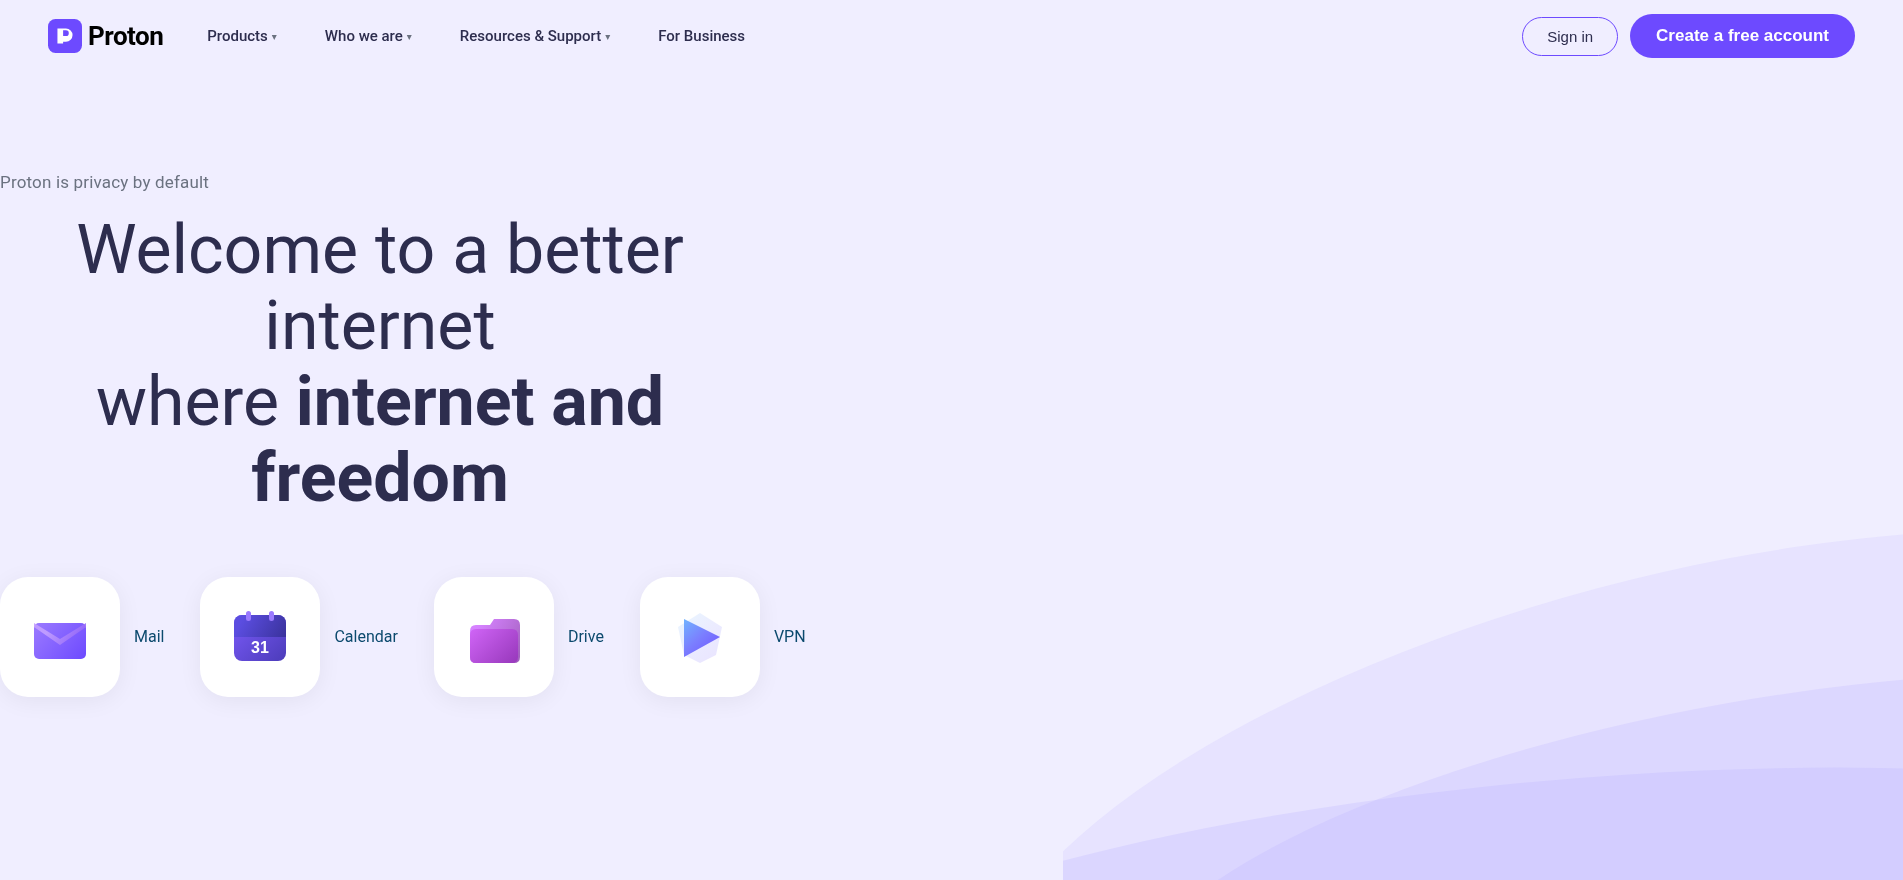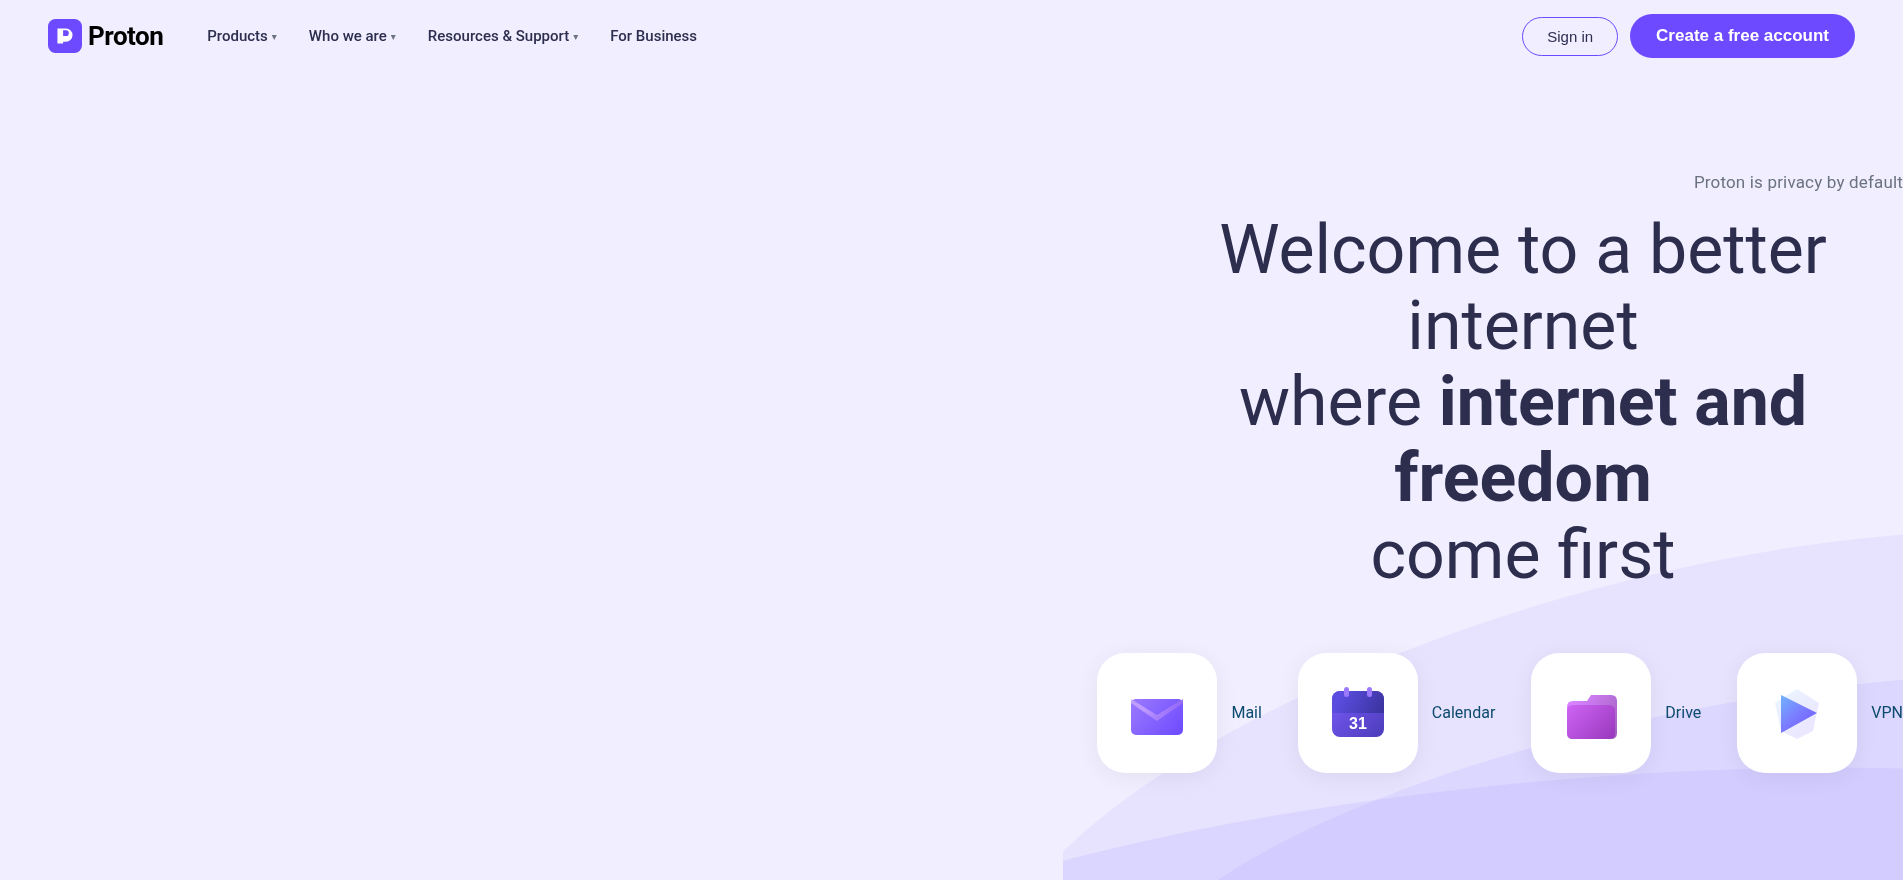--- a/index.html
+++ b/index.html
@@ -39,21 +39,21 @@
     .logo-text {
       font-size: 26px;
       font-weight: 700;
       color: #000000;
       letter-spacing: -0.5px;
     }
 
     .nav-links {
       display: flex;
       align-items: center;
-      gap: 8px;
+      gap: 24px;
     }
 
     .nav-link {
       display: flex;
       align-items: center;
       gap: 4px;
       padding: 8px 12px;
       font-size: 15px;
       color: #2d2d4e;
       cursor: pointer;
@@ -95,21 +95,21 @@
       cursor: pointer;
       white-space: nowrap;
     }
 
     
     .hero {
       position: relative;
       z-index: 5;
       display: flex;
       flex-direction: column;
-      align-items: flex-end;
+      align-items: flex-start;
       padding-top: 100px;
       text-align: center;
     }
 
     .hero-tagline {
       font-size: 17px;
       color: #6b7280;
       margin-bottom: 20px;
       letter-spacing: 0.01em;
     }
@@ -226,21 +226,20 @@
 </nav>
 
 <section class="hero">
   <p class="hero-tagline">Proton is privacy by default</p>
 
   <h1 class="hero-title">
     <span>Welcome to a better internet</span><br>
     <span>
       <span>where </span><strong>internet and freedom</strong>
     </span><br>
-    <span>come first</span>
   </h1>
 
   <div class="product-icons">
 
     <div class="product-item">
       <div class="product-icon-wrapper">
         <svg width="72" height="72" viewBox="0 0 72 72" fill="none" xmlns="http://www.w3.org/2000/svg">
           <defs>
             <linearGradient id="mailGrad1" x1="12" y1="20" x2="60" y2="60" gradientUnits="userSpaceOnUse">
               <stop offset="0%" stop-color="#9b7aff"></stop>

